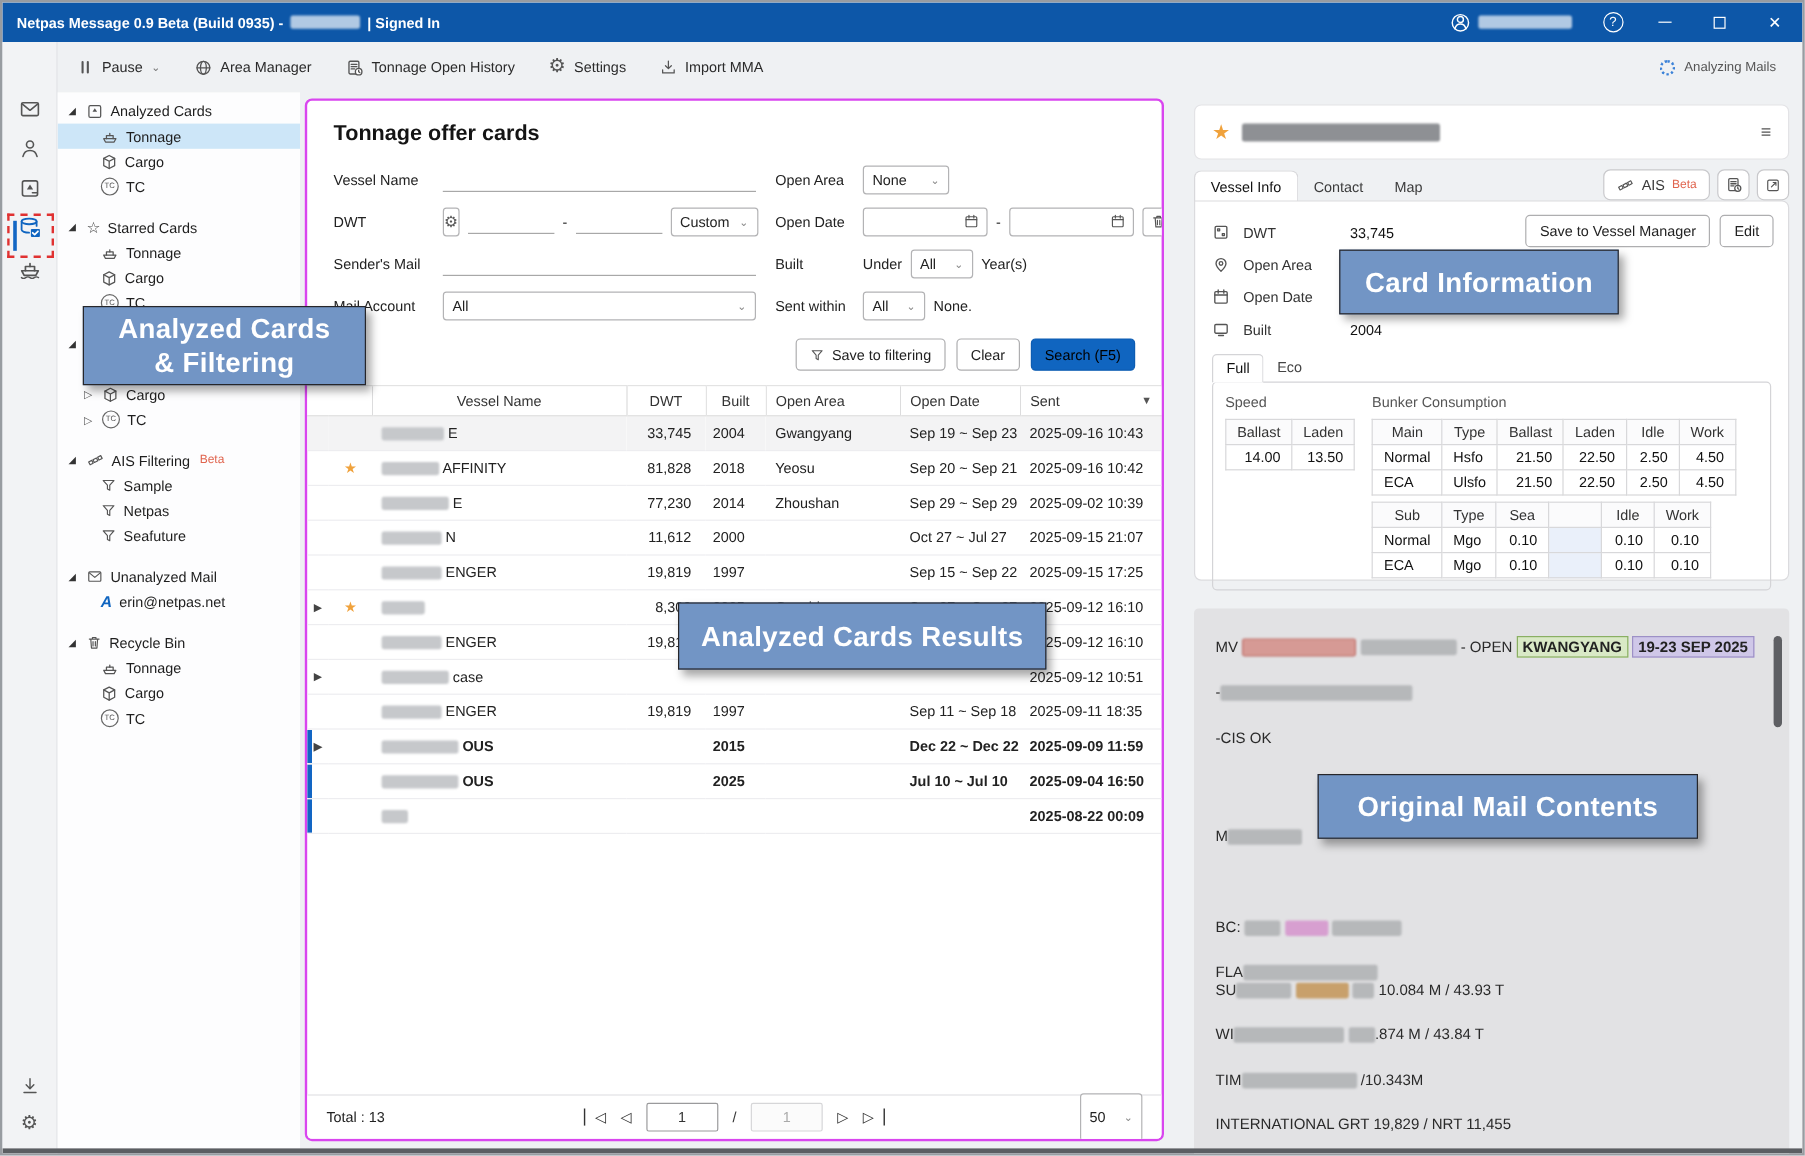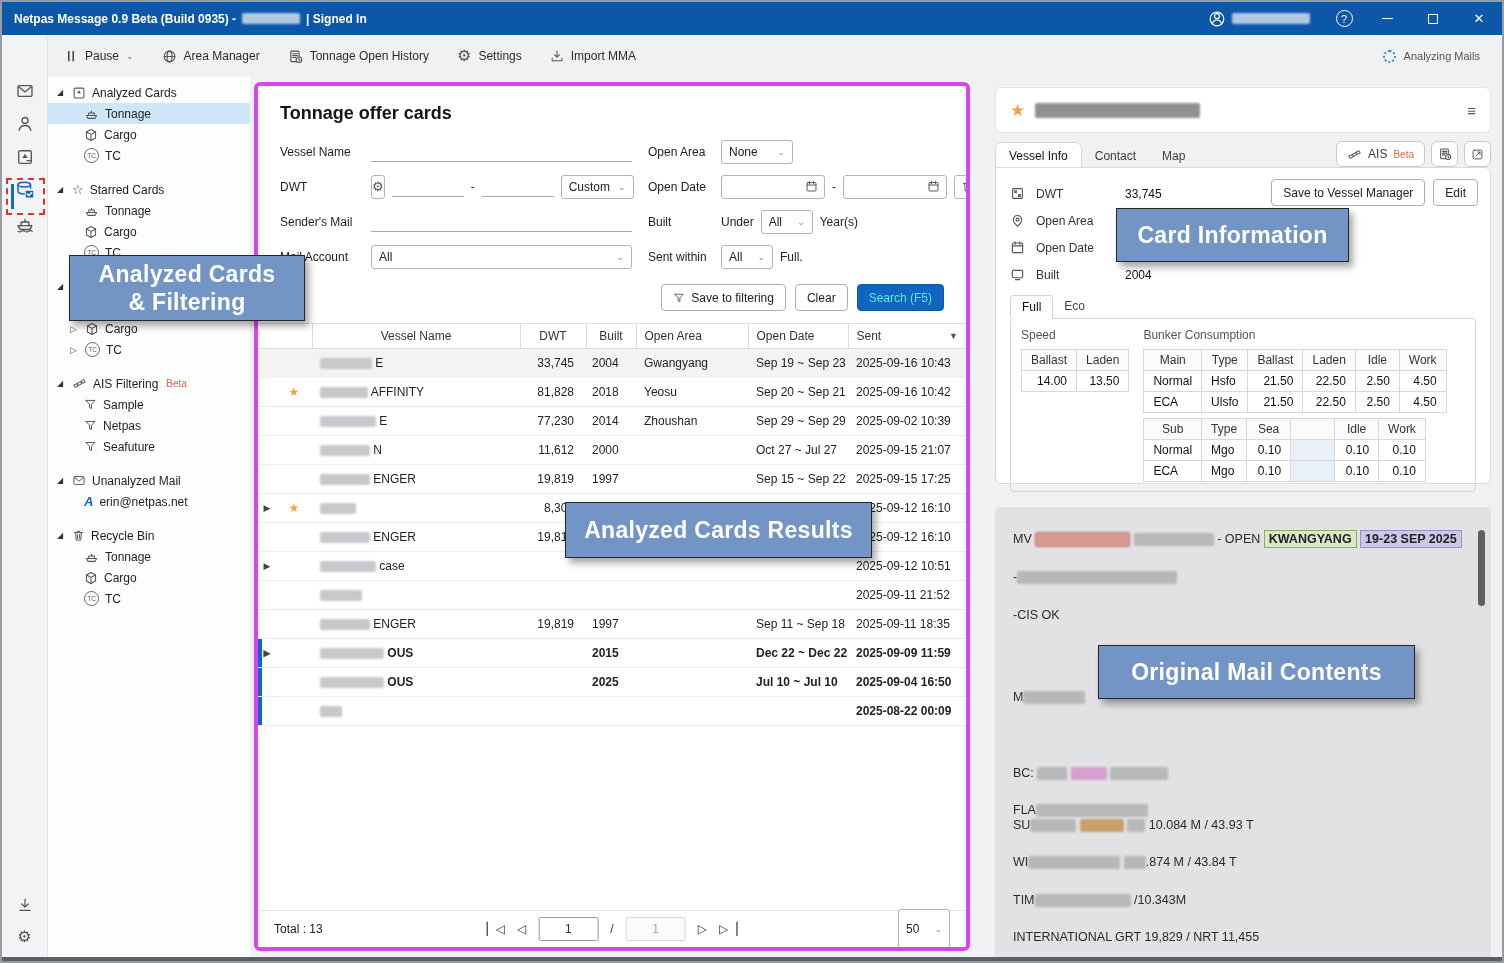--- a/index.html
+++ b/index.html
@@ -46,36 +46,36 @@
   .tree-node.child.witharrow{padding-left:22px}
   .tree-node.selected{background:#cde6f8}
   .tw{width:9px;font-size:8px;color:#333;flex:none}
   .tw.hollow{font-size:9px;color:#555}
   .tl{color:#1e1e1e}
   .badge-beta{color:#e0654f;font-size:10px;margin-left:2px}
   .alogo{color:#1065c0;font-weight:800;font-size:13px;font-style:italic}
   .tc-ic{width:15px;height:15px;border:1px solid #666;border-radius:50%;font-size:6.5px;display:flex;align-items:center;justify-content:center;color:#555;flex:none}
 
   
-  .main-card{position:absolute;left:252px;top:80px;width:716px;bottom:10px;background:#fff;border:4px solid #d946ef;border-radius:6px;overflow:hidden}
+  .main-card{position:absolute;left:252px;top:80px;width:716px;bottom:10px;background:#fff;border:2px solid #d946ef;border-radius:6px;overflow:hidden}
   .form-area{padding:17px 22px 0 22px}
   .form-title{font-size:18px;font-weight:700;color:#141414;margin-bottom:15px}
   .form-grid{display:grid;grid-template-columns:352px 1fr;column-gap:16px;row-gap:10px;align-items:center}
   .f-row{display:flex;align-items:center;gap:7px;min-height:25px}
   .f-label{width:84px;flex:none;color:#222}
   .f-label.r{width:66px}
   .u-input{border-bottom:1px solid #a8a8a8;height:20px;flex:1}
   .u-input.small{flex:none;width:72px}
   .sel{border:1px solid #b3b3b5;border-radius:3px;height:24px;display:flex;align-items:center;justify-content:space-between;padding:0 7px;background:#fff;color:#222;gap:8px}
   .sel .car{color:#888;font-size:9px}
   .date-input{border:1px solid #b3b3b5;border-radius:3px;height:24px;width:104px;display:flex;align-items:center;justify-content:flex-end;padding:0 6px}
   .sq-btn{border:1px solid #b3b3b5;border-radius:3px;width:27px;height:24px;display:flex;align-items:center;justify-content:center;background:#fff}
   .form-buttons{display:flex;justify-content:flex-end;gap:9px;padding:15px 22px 12px}
   .btn{border:1px solid #aeaeb0;border-radius:4px;height:27px;padding:0 11px;display:flex;align-items:center;gap:6px;background:#fff;color:#222;font-size:12px}
-  .btn-primary{background:#1065c0;border-color:#0d5cb2;color:#5eead4}
+  .btn-primary{background:#1065c0;border-color:#0d5cb2;color:#000000}
 
   
   .tbl{width:100%;border-collapse:collapse;table-layout:fixed;font-size:12px}
   .tbl th{font-weight:400;color:#333;height:25px;border-top:1px solid #dcdcdd;border-bottom:1px solid #dcdcdd;background:#fff;position:relative;white-space:nowrap}
   .tbl th.sep{border-left:1px solid #dcdcdd}
   .tbl th.left{text-align:left;padding-left:8px}
   .tbl td{height:29px;border-bottom:1px solid #ededf0;white-space:nowrap;overflow:hidden;color:#222}
   tr.selected td{background:#f3f3f4}
   tr.unread{font-weight:700}
   tr.unread td:first-child{box-shadow:inset 4px 0 0 #1266c4}
@@ -486,21 +486,21 @@
               <span>All</span>
               <span class="car">⌄</span>
             </span>
         </div>
         <div class="f-row">
           <span class="f-label r">Sent within</span>
           <span class="sel" style="width:52px">
               <span>All</span>
               <span class="car">⌄</span>
             </span>
-          <span>Full.</span>
+          <span>None.</span>
         </div>
       </div>
     </div>
     <div class="form-buttons">
       <button class="btn">
         <svg class="ic" width="12" height="12" viewBox="0 0 16 16">
             <path d="M2.5 3h11l-4.3 4.8V13l-2.4-1.3V7.8z"></path>
           </svg>
         <span>Save to filtering</span>
       </button>
@@ -608,30 +608,20 @@
           </tr>
           <tr class="">
             <td class="c-exp"><span>▶</span></td>
             <td class="c-star"></td>
             <td class="c-name"><span class="redact" style="width:56px"></span><span> case</span></td>
             <td class="c-dwt"></td>
             <td class="c-built"></td>
             <td class="c-area"></td>
             <td class="c-open"></td>
             <td class="c-sent">2025-09-12 10:51</td>
-          </tr>
-          <tr class="">
-            <td class="c-exp"></td>
-            <td class="c-star"></td>
-            <td class="c-name"><span class="redact" style="width:42px"></span></td>
-            <td class="c-dwt"></td>
-            <td class="c-built"></td>
-            <td class="c-area"></td>
-            <td class="c-open"></td>
-            <td class="c-sent">2025-09-11 21:52</td>
           </tr>
           <tr class="">
             <td class="c-exp"></td>
             <td class="c-star"></td>
             <td class="c-name"><span class="redact" style="width:50px"></span><span> ENGER</span></td>
             <td class="c-dwt">19,819</td>
             <td class="c-built">1997</td>
             <td class="c-area"></td>
             <td class="c-open">Sep 11 ~ Sep 18</td>
             <td class="c-sent">2025-09-11 18:35</td>

